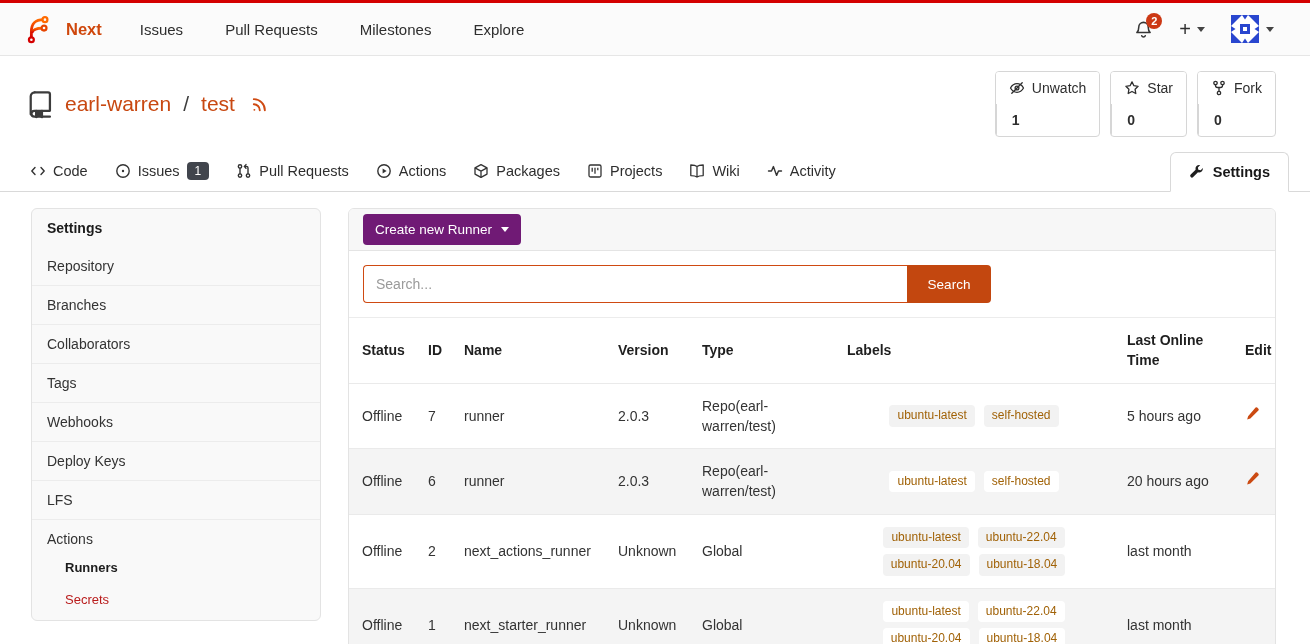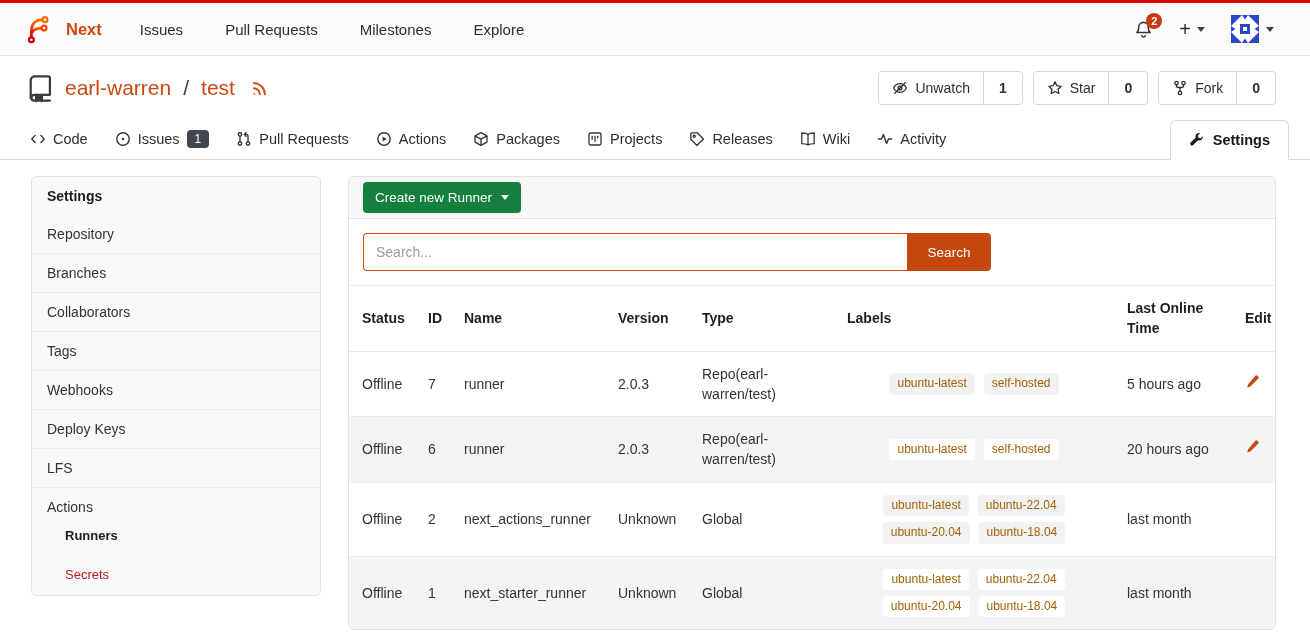--- a/index.html
+++ b/index.html
@@ -24,21 +24,21 @@
   .avatar-menu { display:flex; align-items:center; gap:7px; cursor:pointer; }
   .caret { width:0; height:0; border-left:4px solid transparent; border-right:4px solid transparent;
            border-top:5px solid #444; display:inline-block; }
 
   
   .repo-header { display:flex; align-items:center; justify-content:space-between; padding:15px 34px 13px 26px; background:#fff; }
   .repo-title { display:flex; align-items:center; gap:10px; }
   .repo-title .owner, .repo-title .reponame { color:#c84811; font-size:21px; text-decoration:none; cursor:pointer; }
   .repo-title .slash { color:#3d3d3d; font-size:21px; margin:0 2px; }
   .repo-actions { display:flex; gap:10px; }
-  .btn-group { display:flex; border:1px solid #d6d6d6; border-radius:4px; overflow:hidden; background:#fff; }
+  .btn-group { display:flex; border:1px solid #d6d6d6; border-radius:4px; overflow:hidden; background:#fff;flex-direction:column; }
   .btn-main { display:flex; align-items:center; gap:7px; padding:8px 13px; font-size:14px; color:#2e2e2e; cursor:pointer; background:#fff; border:none; }
   .btn-count { padding:8px 15px; font-size:14px; font-weight:600; color:#2e2e2e; border-left:1px solid #d6d6d6; display:flex; align-items:center; cursor:pointer; }
 
   
   .tabbar { display:flex; align-items:flex-end; border-bottom:1px solid #d9d9d9; padding:0 21px 0 30px; height:42px; background:#fff; }
   .tabs-left { display:flex; align-items:center; gap:27px; flex:1; height:100%; }
   .tab { display:flex; align-items:center; gap:7px; font-size:14.5px; color:#2e2e2e; cursor:pointer; height:100%; }
   .tab-badge { background:#41454d; color:#fff; font-size:12px; border-radius:4px; padding:2px 8px; }
   .tab-active { display:flex; align-items:center; gap:8px; font-size:14.5px; font-weight:600; color:#181818;
                 background:#fff; border:1px solid #d9d9d9; border-bottom:1px solid #fff; margin-bottom:-1px;
@@ -46,29 +46,29 @@
 
   
   .content { display:flex; gap:27px; padding:16px 34px 0 31px; background:#fff; }
 
   
   .sidebar { width:290px; background:#f9f9f9; border:1px solid #e3e3e3; border-radius:6px; overflow:hidden; align-self:flex-start; }
   .side-item { padding:11px 15px; font-size:14px; color:#333; border-top:1px solid #ececec; cursor:pointer; }
   .side-item:first-child { border-top:none; }
   .side-title { font-weight:700; color:#1c1c1c; }
   .side-actions-label { font-size:14px; color:#333; cursor:pointer; }
-  .side-sub { padding:4px 0 2px 18px; display:flex; flex-direction:column; gap:24px; margin-top:9px; }
+  .side-sub { padding:4px 0 2px 18px; display:flex; flex-direction:column; gap:17px; margin-top:9px; }
   .side-sub-item { font-size:13px; color:#b91c1c; cursor:pointer; }
   .side-sub-item.active { font-weight:700; color:#1c1c1c; }
 
   
   .panel { flex:1; border:1px solid #e3e3e3; border-radius:6px; overflow:hidden; background:#fff; align-self:flex-start; }
   .panel-header { background:#f7f7f7; border-bottom:1px solid #e4e4e4; height:42px; display:flex; align-items:center; justify-content:space-between; padding:0 14px; }
   .panel-title { font-size:15px; font-weight:700; color:#1f1f1f; }
-  .create-btn { background:#15803d; color:#fff; border:none; border-radius:4px; font-size:13.5px;
+  .create-btn { background:#701a75; color:#fff; border:none; border-radius:4px; font-size:13.5px;
                 padding:8px 12px; display:flex; align-items:center; gap:9px; cursor:pointer; font-family:inherit; }
   .create-btn .caret { border-top-color:#fff; }
 
   .search-row { padding:14px; border-bottom:1px solid #ececec; }
   .search-wrap { display:flex; width:628px; }
   .search-input { flex:1; height:38px; border:1.5px solid #cf4a12; border-right:none; border-radius:4px 0 0 4px;
                   padding:0 12px; font-size:14px; color:#333; outline:none; font-family:inherit; }
   .search-input::placeholder { color:#9a9a9a; }
   .search-btn { width:84px; height:38px; background:#c3470f; color:#fff; border:none; border-radius:0 4px 4px 0;
                 font-size:13.5px; cursor:pointer; font-family:inherit; }
@@ -244,27 +244,20 @@
             <path d="M2 4.9 8 8.1l6-3.2M8 8.1v6.3"></path>
           </svg>
         <span>Packages</span>
       </span>
       <span class="tab">
         <svg width="16" height="16" viewBox="0 0 16 16" fill="none" stroke="#333" stroke-width="1.3">
             <rect x="2" y="2" width="12" height="12" rx="1.5"></rect>
             <path d="M5.2 4.8v4M8 4.8v6M10.8 4.8v2.4"></path>
           </svg>
         <span>Projects</span>
-      </span>
-      <span class="tab">
-        <svg width="16" height="16" viewBox="0 0 16 16" fill="none" stroke="#333" stroke-width="1.3" stroke-linejoin="round">
-            <path d="M1.8 8.3V2.8a1 1 0 0 1 1-1h5.5L14.4 8l-6.5 6.5z"></path>
-            <circle cx="5.2" cy="5.2" r="1.1"></circle>
-          </svg>
-        <span>Releases</span>
       </span>
       <span class="tab">
         <svg width="16" height="16" viewBox="0 0 16 16" fill="none" stroke="#333" stroke-width="1.3" stroke-linejoin="round">
             <path d="M8 3.4C6.6 2.3 4.6 2 1.8 2v10.6c2.8 0 4.8.3 6.2 1.4 1.4-1.1 3.4-1.4 6.2-1.4V2c-2.8 0-4.8.3-6.2 1.4zM8 3.4V14"></path>
           </svg>
         <span>Wiki</span>
       </span>
       <span class="tab">
         <svg width="16" height="16" viewBox="0 0 16 16" fill="none" stroke="#333" stroke-width="1.4" stroke-linecap="round" stroke-linejoin="round">
             <path d="M1.5 8h3L6.4 3.6l3.2 8.8L11.5 8h3"></path>

